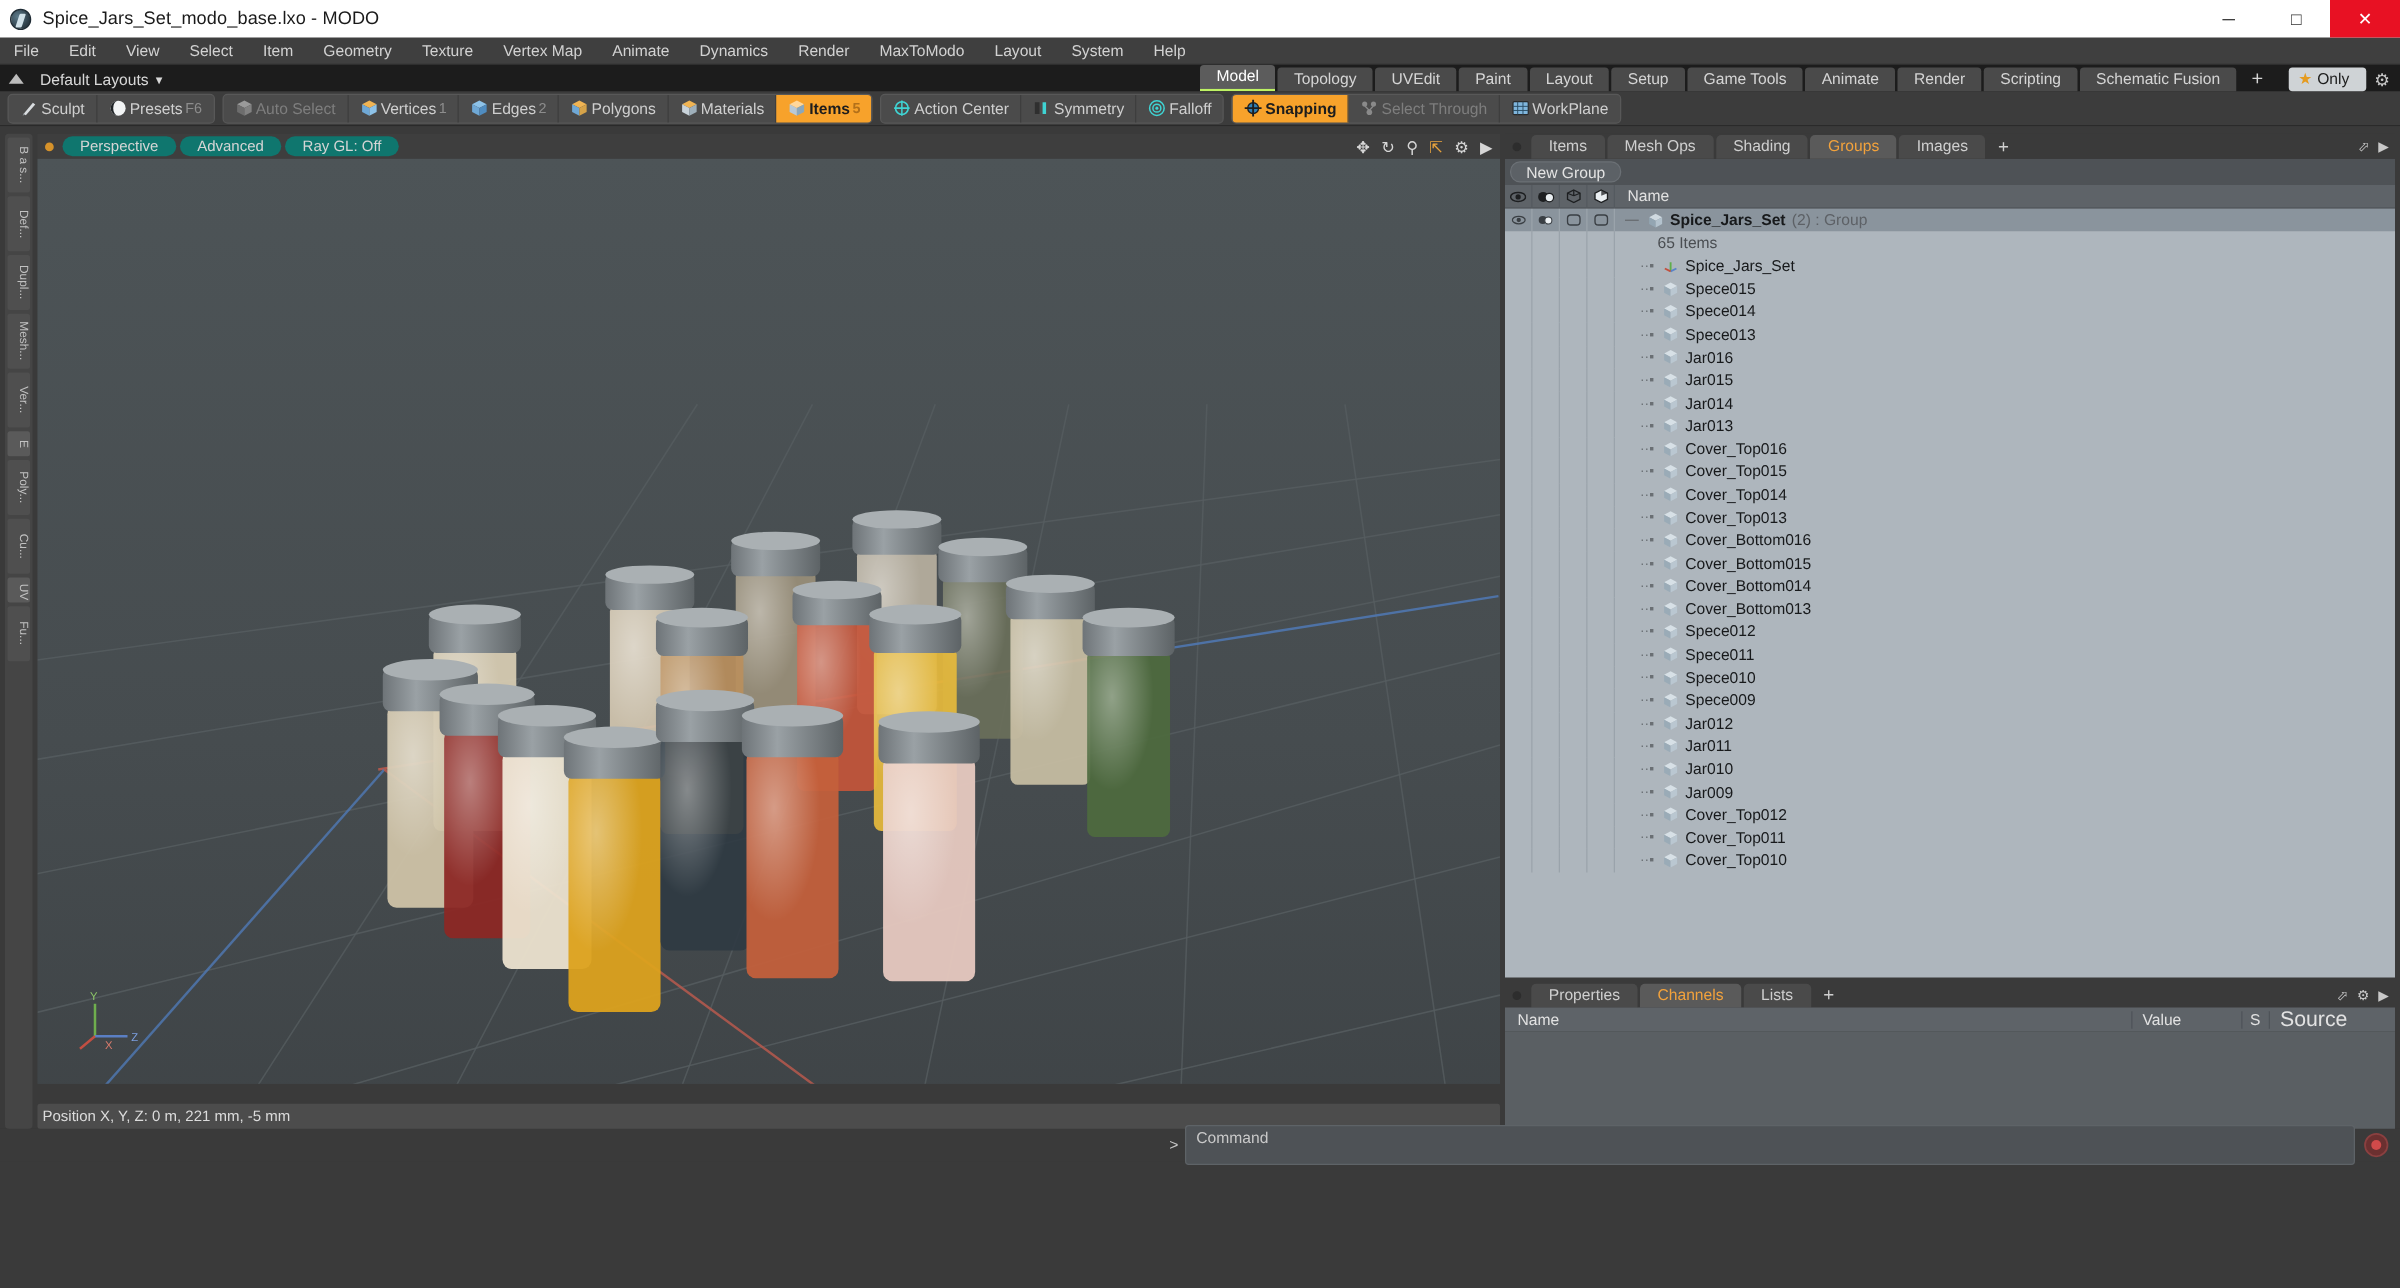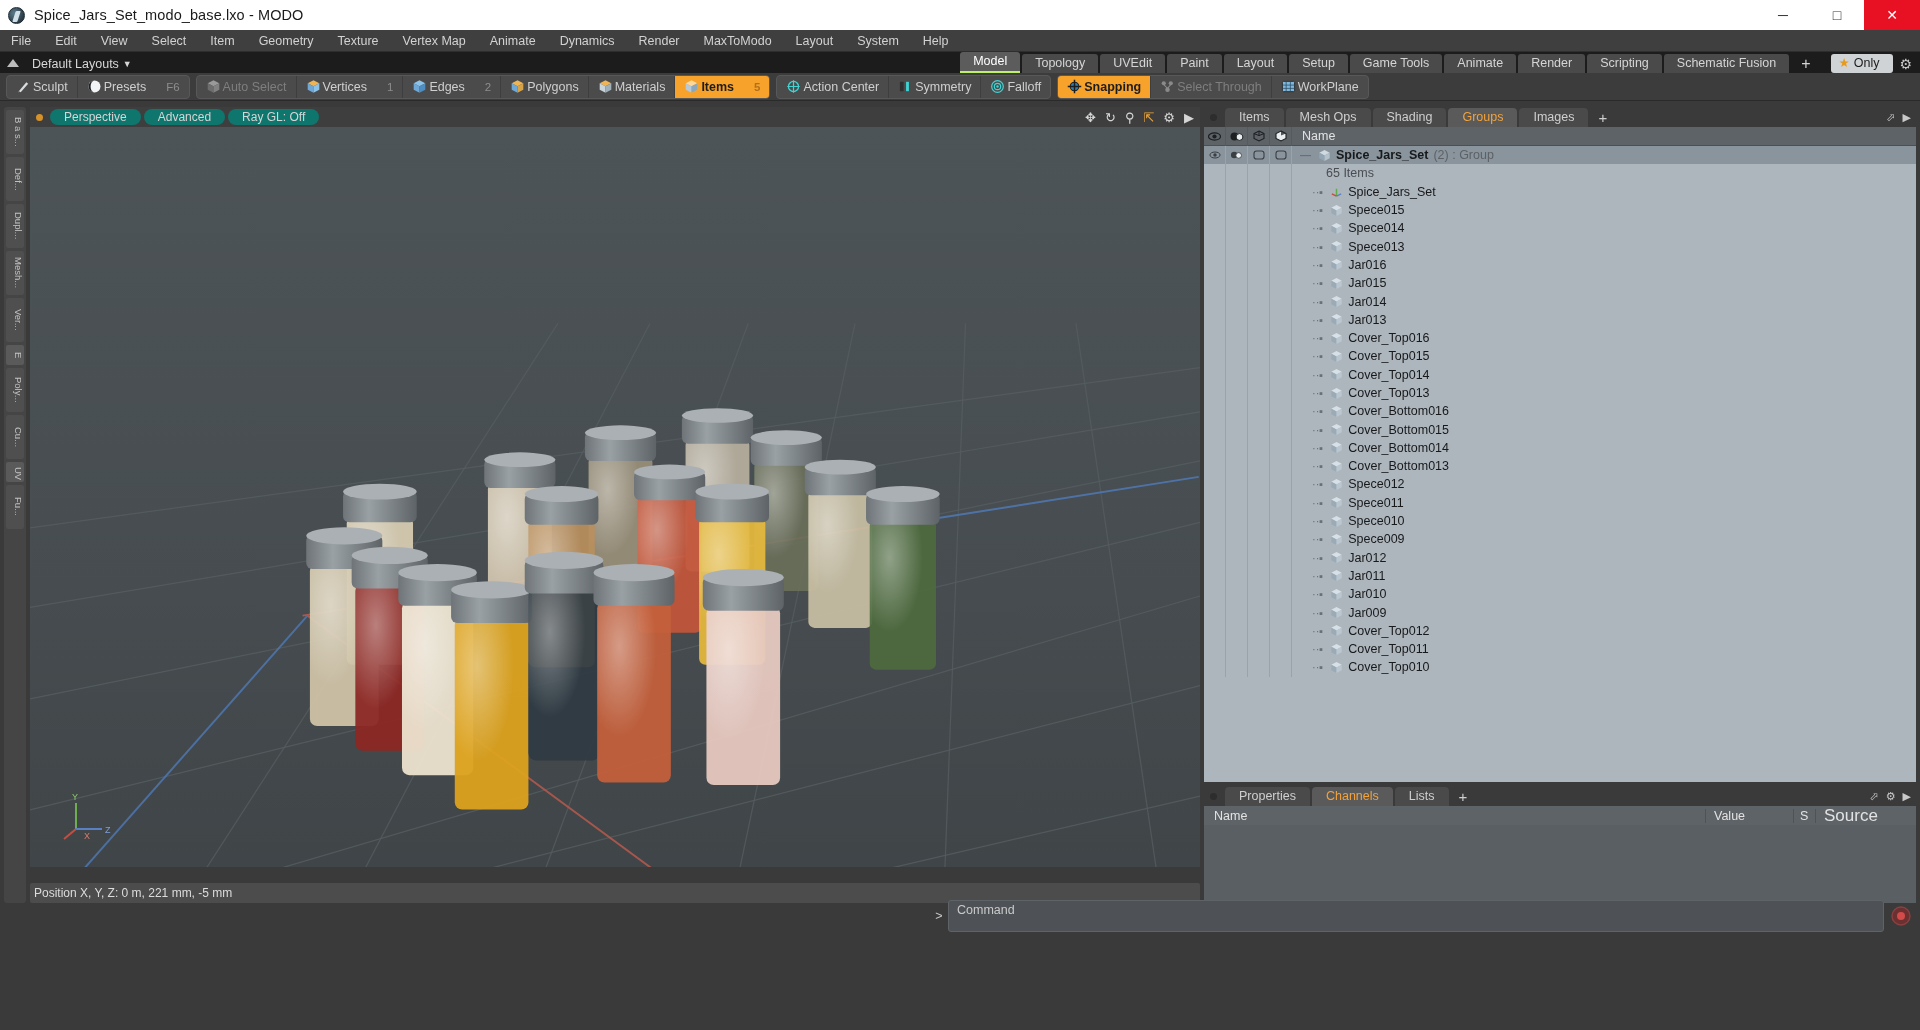--- a/index.html
+++ b/index.html
@@ -88,21 +88,21 @@
     border:1px solid #585858;
   }
   .mbtn {
     display:flex; align-items:center; gap:2px; height:24px; padding:0 9px;
     color:#cfcfcf; font-size:12.5px; white-space:nowrap;
     border-right:1px solid #3e3e3e;
   }
   .mbtn:last-child { border-right:none; }
   .mbtn.on { background:#f7a22b; color:#1d1d1d; font-weight:600; }
   .mbtn.dim { color:#7e7e7e; }
-  .mkey { color:#8d8d8d; font-size:11.5px; margin-left:18px; }
+  .mkey { color:#8d8d8d; font-size:11.5px; margin-left:0; }
   .mbtn.on .mkey { color:#b2701a; }
 
   
   .ico { width:15px; height:15px; flex:none; display:block; }
 
   
   .main { display:flex; height: 802px; background:#3a3a3a; padding-top:2px; }
 
   
   .lefttools {
@@ -629,20 +629,23 @@
           <div class="rp-tab active">Groups</div>
           <div class="rp-tab">Images</div>
           <div class="rp-tab plus">+</div>
         </div>
       <div class="rp-corner">
         <span>⬀</span>
         <span>▶</span>
       </div>
     </div>
 
+    <div class="newgroup-row">
+      <div class="newgroup-btn">New Group</div>
+    </div>
 
     <div class="tree-head">
       <div class="th-col">
         <svg width="13" height="11" viewBox="0 0 13 11">
             <ellipse cx="6.5" cy="5.5" rx="6" ry="3.6" fill="none" stroke="#1d1f21" stroke-width="1.2"></ellipse>
             <circle cx="6.5" cy="5.5" r="2.1" fill="#1d1f21"></circle>
           </svg>
       </div>
       <div class="th-col">
         <svg width="14" height="11" viewBox="0 0 14 11">

